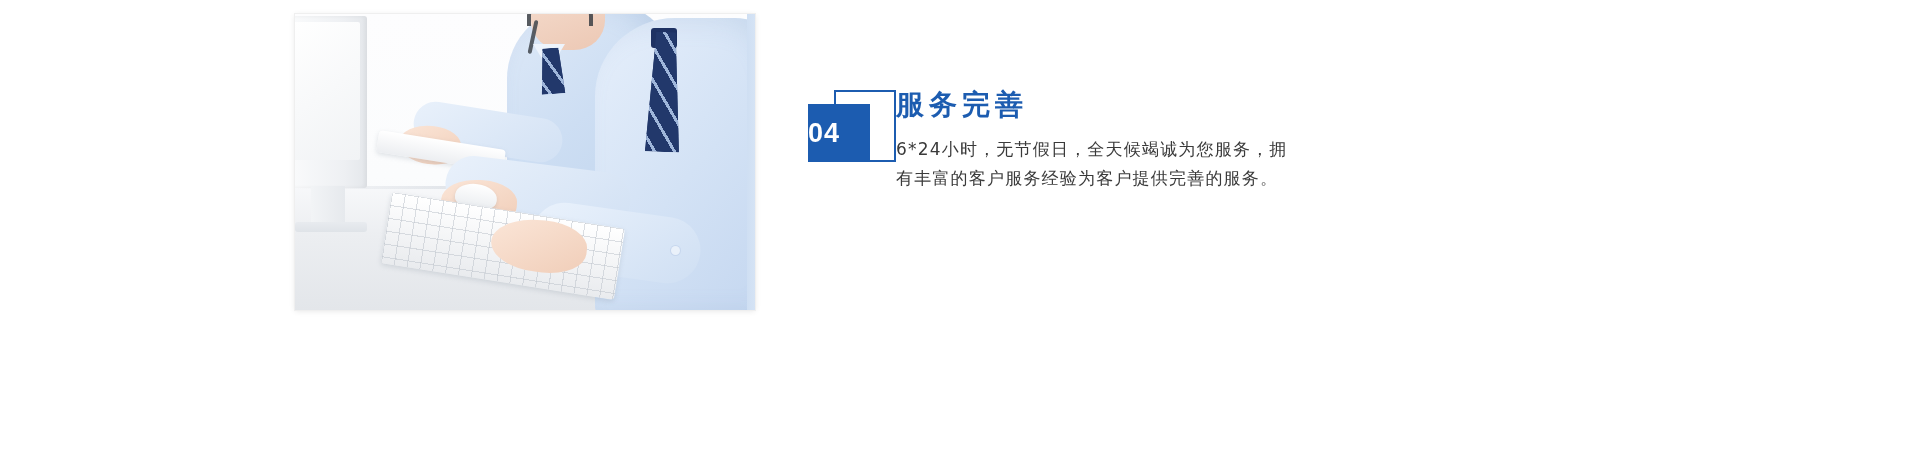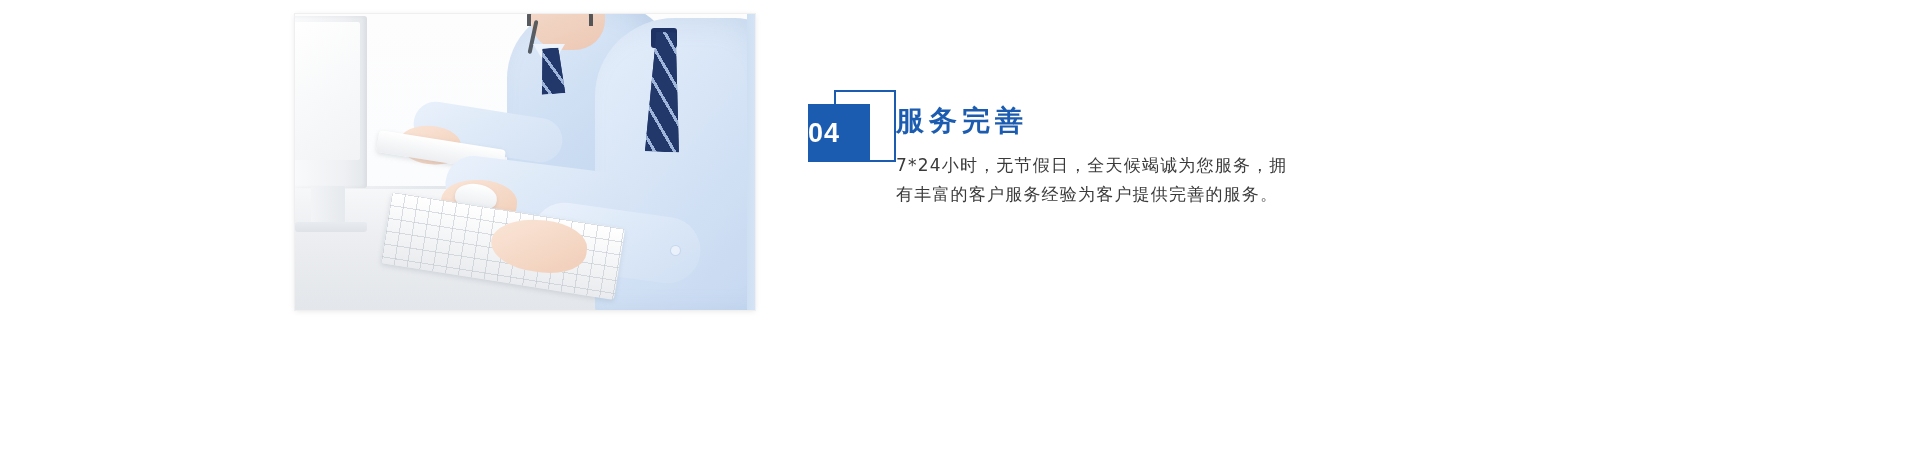--- a/index.html
+++ b/index.html
@@ -190,21 +190,21 @@
   }
   .badge-num{
     color:#ffffff;
     font-size:27px;
     font-weight:bold;
     letter-spacing:1px;
     line-height:1;
     font-family:"Liberation Sans","DejaVu Sans",sans-serif;
   }
 
-  .text-col{ position:absolute; left:88px; top:16px; width:420px; }
+  .text-col{ position:absolute; left:88px; top:0; width:420px; }
 
   .title{
     color:#1c5cb0;
     font-size:28px;
     font-weight:bold;
     letter-spacing:5px;
     line-height:1.1;
     margin-bottom:14px;
     font-family:"DejaVu Sans","Liberation Sans",sans-serif;
   }
@@ -263,17 +263,17 @@
 
     <div class="badge-group">
       <div class="badge-outline"></div>
       <div class="badge-square">
         <span class="badge-num">04</span>
       </div>
     </div>
 
     <div class="text-col">
       <div class="title">服务完善</div>
-      <div class="desc">7*24小时，无节假日，全天候竭诚为您服务，拥有丰富的客户服务经验为客户提供完善的服务。</div>
+      <div class="desc">6*24小时，无节假日，全天候竭诚为您服务，拥有丰富的客户服务经验为客户提供完善的服务。</div>
     </div>
 
   </div>
 </div>
 
 </body></html>

